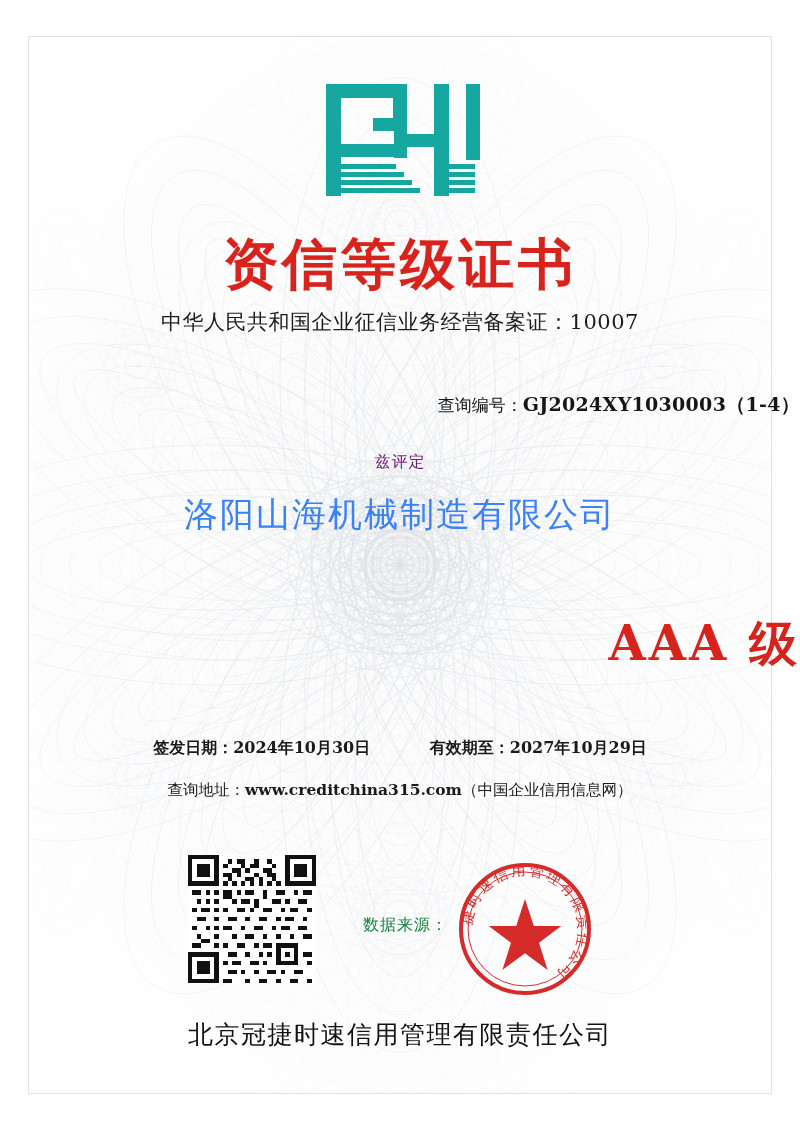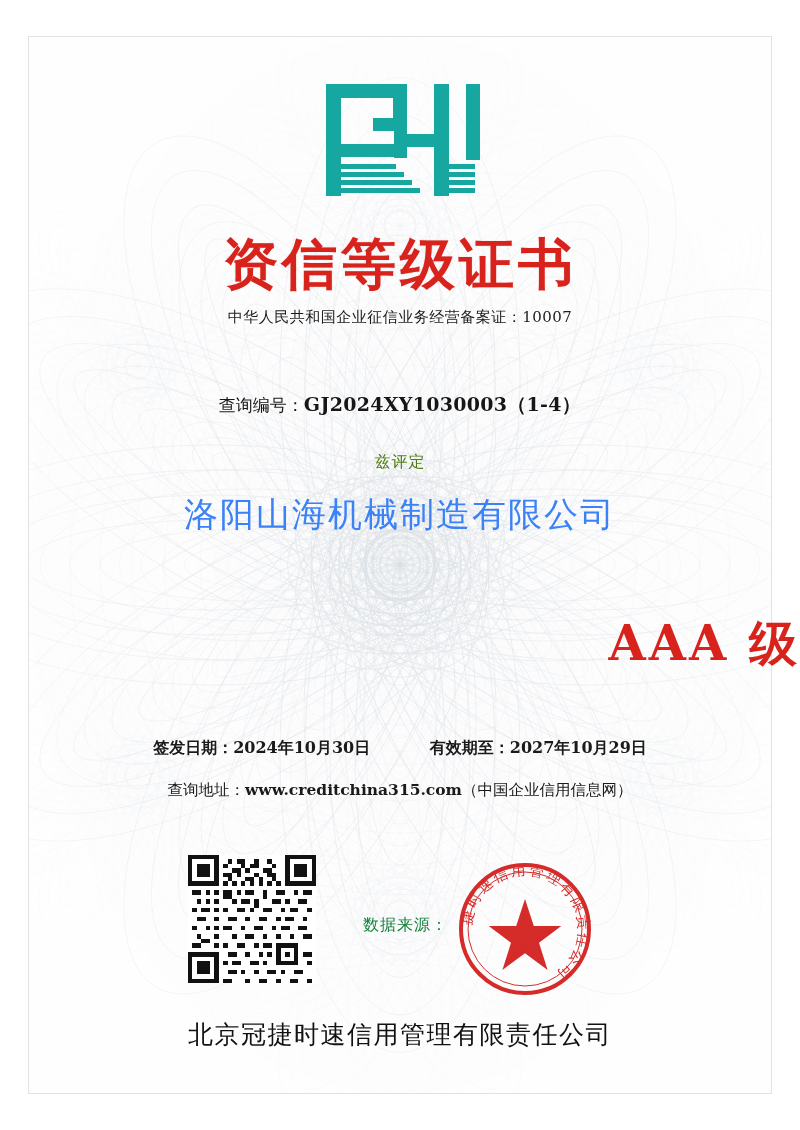--- a/index.html
+++ b/index.html
@@ -76,47 +76,47 @@
     text-shadow: 0 0 1px rgba(216,35,28,0.4);
   }
 
   .subtitle {
     position: absolute;
     top: 308px;
     left: 0;
     width: 800px;
     text-align: center;
     font-family: "DejaVu Serif", serif;
-    font-size: 15px;
+    font-size: 21px;
     color: #1b1b1b;
     letter-spacing: 0.5px;
   }
 
   .query-no {
     position: absolute;
     top: 392px;
     left: 0;
     width: 800px;
-    text-align: center;
+    text-align: right;
     font-family: "DejaVu Serif", serif;
     font-size: 19px;
     color: #161616;
   }
   .query-no .label { font-size: 17px; }
   .query-no .value { font-weight: bold; letter-spacing: 0.3px; }
 
   .hereby {
     position: absolute;
     top: 452px;
     left: 0;
     width: 800px;
     text-align: center;
     font-family: "DejaVu Serif", serif;
     font-size: 16px;
-    color: #4d7c0f;
+    color: #701a75;
     letter-spacing: 1px;
   }
 
   .company-name {
     position: absolute;
     top: 492px;
     left: 0;
     width: 800px;
     text-align: center;
     font-family: "DejaVu Serif", serif;

